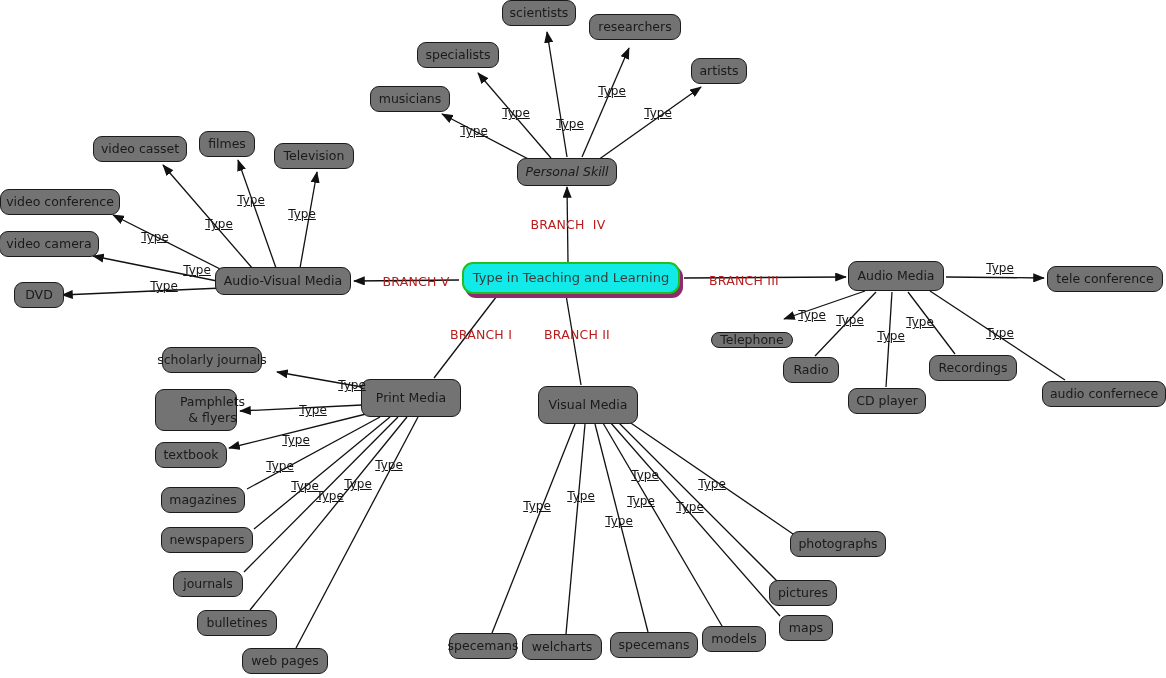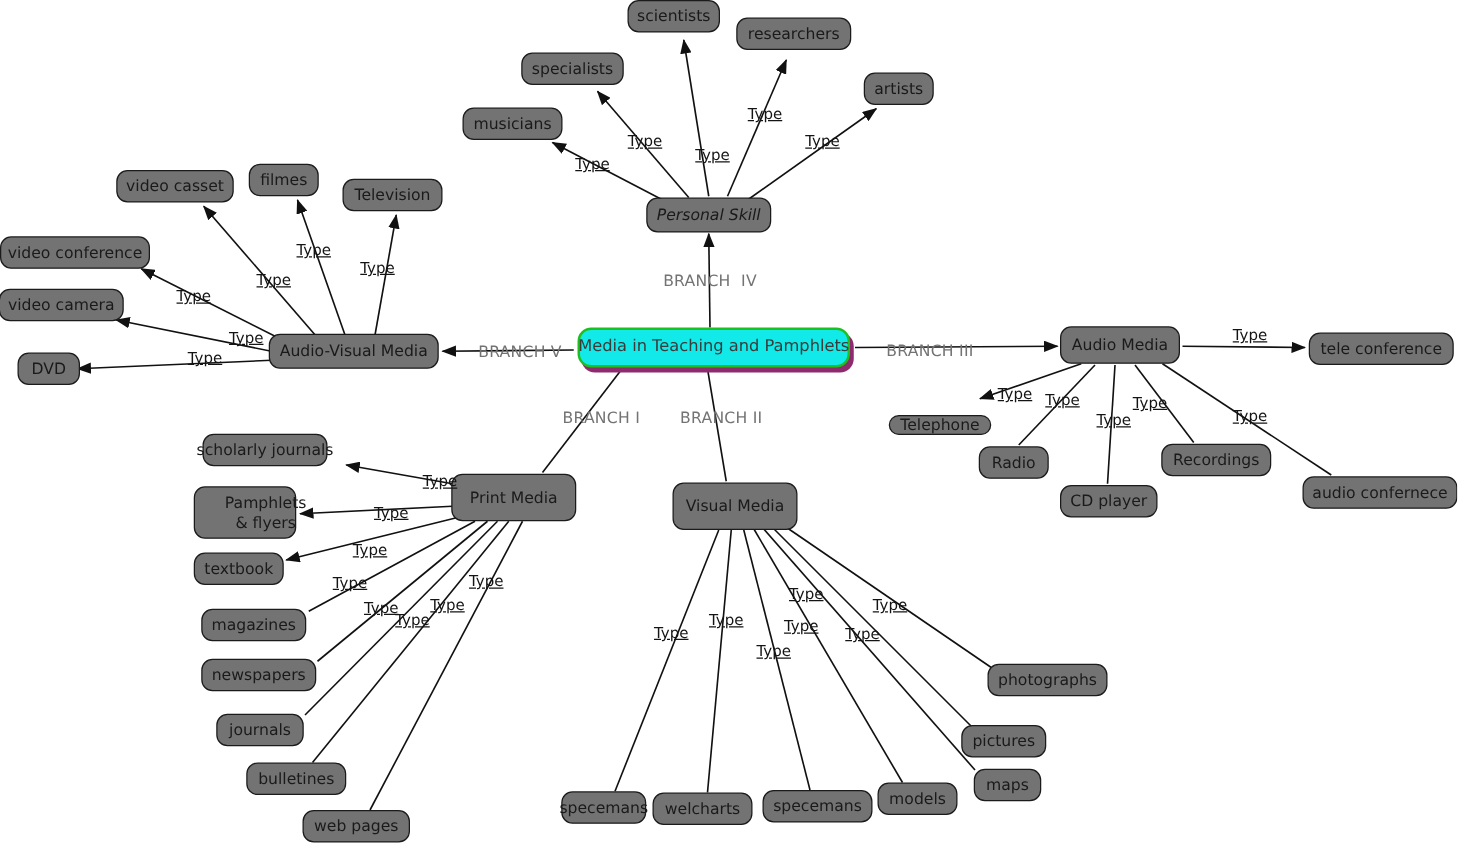--- a/index.html
+++ b/index.html
@@ -64,21 +64,21 @@
     background: transparent;
     white-space: pre;
     transform: translate(-50%, -50%);
     z-index: 4;
     text-decoration: underline;
   }
   .branch-label {
     position: absolute;
     font-family: "DejaVu Sans", sans-serif;
     font-size: 12.5px;
-    color: #737373;
+    color: #b91c1c;
     white-space: pre;
     transform: translate(-50%, -50%);
     letter-spacing: 0.2px;
     z-index: 4;
   }
 </style>
 </head>
 <body>
 
 <div id="canvas">
@@ -122,21 +122,21 @@
         <line x1="575" y1="424" x2="492" y2="633" stroke="#111111" stroke-width="1.3"></line>
         <line x1="585" y1="424" x2="566" y2="634" stroke="#111111" stroke-width="1.3"></line>
         <line x1="595" y1="424" x2="648" y2="632" stroke="#111111" stroke-width="1.3"></line>
         <line x1="603" y1="423" x2="722" y2="626" stroke="#111111" stroke-width="1.3"></line>
         <line x1="610" y1="422" x2="780" y2="616" stroke="#111111" stroke-width="1.3"></line>
         <line x1="616" y1="420" x2="781" y2="585" stroke="#111111" stroke-width="1.3"></line>
         <line x1="622" y1="417" x2="793" y2="534" stroke="#111111" stroke-width="1.3"></line>
       </g>
   </svg>
   <div id="node-layer">
-      <div class="node central" style="left: 571px; top: 278px; width: 218px; height: 32px;">Media in Teaching and Pamphlets</div>
+      <div class="node central" style="left: 571px; top: 278px; width: 218px; height: 32px;">Type in Teaching and Learning</div>
       <div class="node" style="left: 411px; top: 398px; width: 100px; height: 38px;">Print Media</div>
       <div class="node" style="left: 588px; top: 405px; width: 100px; height: 38px;">Visual Media</div>
       <div class="node" style="left: 896px; top: 276px; width: 96px; height: 30px;">Audio Media</div>
       <div class="node" style="left: 567px; top: 172px; width: 100px; height: 28px; font-style: italic;">Personal Skill</div>
       <div class="node" style="left: 283px; top: 281px; width: 136px; height: 28px;">Audio-Visual Media</div>
       <div class="node" style="left: 140px; top: 149px; width: 94px; height: 26px;">video casset</div>
       <div class="node" style="left: 227px; top: 144px; width: 56px; height: 26px;">filmes</div>
       <div class="node" style="left: 314px; top: 156px; width: 80px; height: 26px;">Television</div>
       <div class="node" style="left: 60px; top: 202px; width: 120px; height: 26px;">video conference</div>
       <div class="node" style="left: 49px; top: 244px; width: 100px; height: 26px;">video camera</div>

